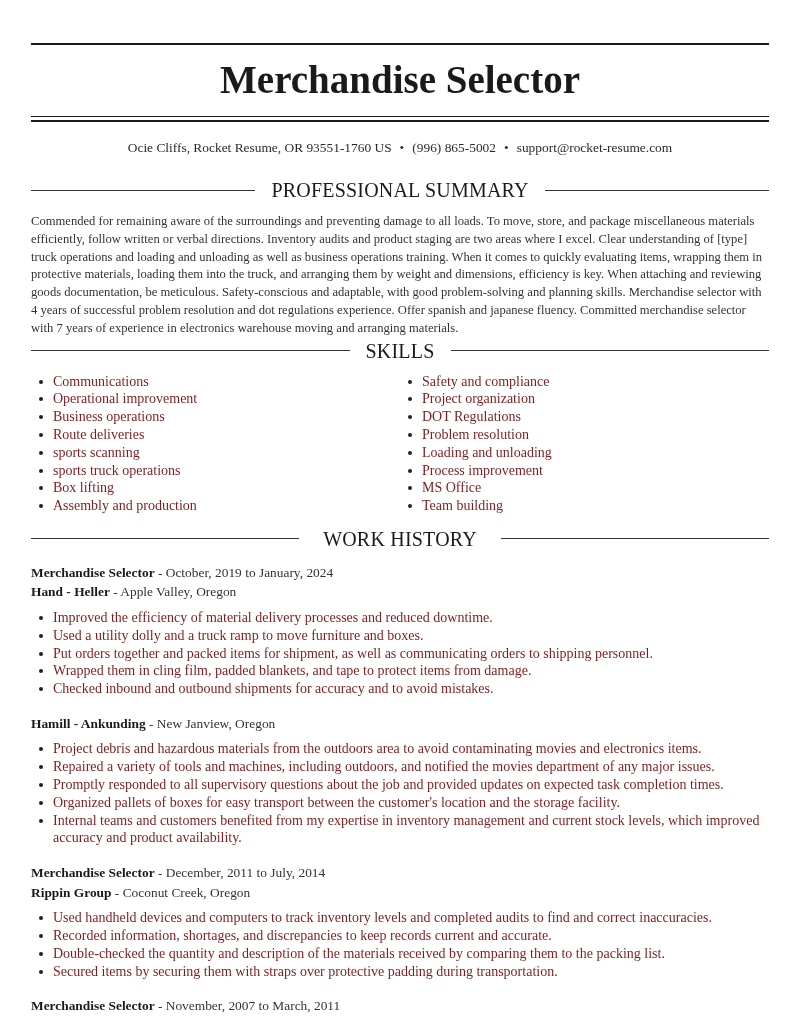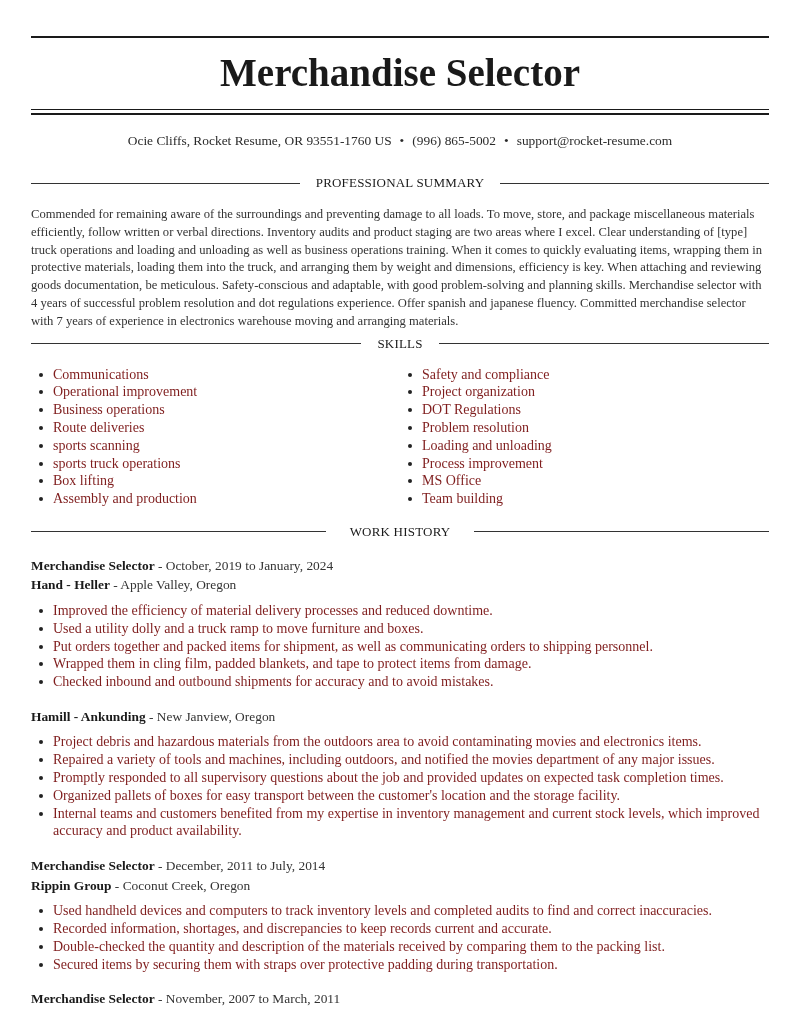--- a/index.html
+++ b/index.html
@@ -3,21 +3,21 @@
   <meta charset="utf-8">
   <style>
     html, body { margin: 0; padding: 0; background: #ffffff; }
     body {
       width: 800px;
       height: 1035px;
       overflow: hidden;
       font-family: "Liberation Serif", "DejaVu Serif", serif;
       color: #2a2a2a;
     }
-    .page { padding: 5px 31px; position: relative; }
+    .page { padding: 12px 31px; position: relative; }
     .top-rule { height: 2px; background: #1a1a1a; margin-top: 31px; }
     .name {
       text-align: center;
       font-size: 39px;
       line-height: 70px;
       color: #1a1a1a;
       margin: 0;
       padding-top: 0;
       height: 70px;
     }
@@ -33,21 +33,21 @@
       color: #2a2a2a;
     }
     .contact .sep { margin: 0 8px; }
     .section-head {
       display: flex;
       align-items: center;
       margin-top: 20px;
     }
     .section-head .line { flex: 1; height: 1px; background: #333; }
     .section-head .title {
-      font-size: 13px;
+      font-size: 20px;
       line-height: 24px;
       padding: 0 16px;
       color: #1a1a1a;
       letter-spacing: 0.2px;
     }
     .summary {
       font-size: 12.6px;
       line-height: 17.8px;
       margin: 11px 0 0 0;
       color: #333;

